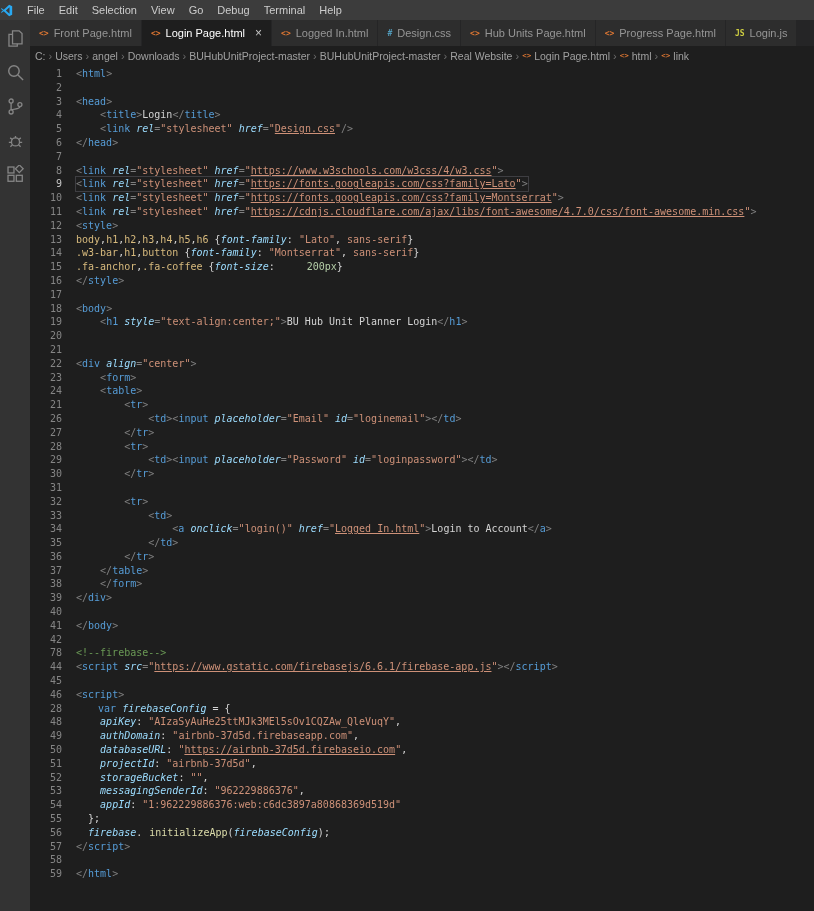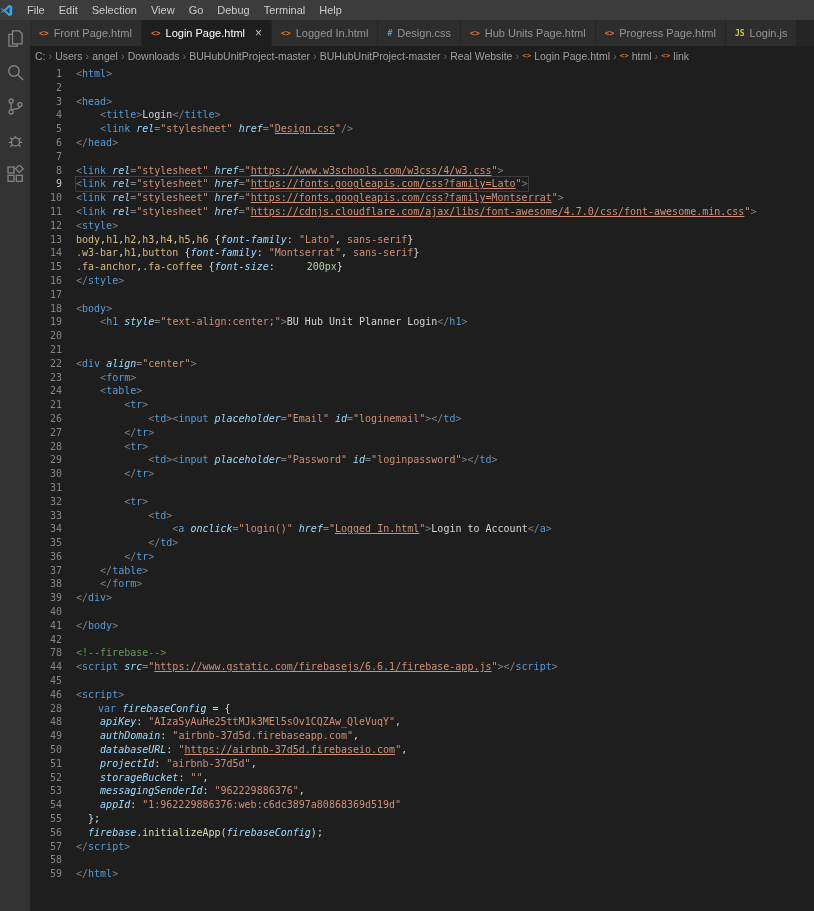--- a/index.html
+++ b/index.html
@@ -77,21 +77,21 @@
   .tk-p { color: var(--tok-punct, #808080); }
   .tk-t { color: var(--tok-tag, #569cd6); }
   .tk-a { color: var(--tok-attr, #9cdcfe); font-style: italic; }
   .tk-s { color: var(--tok-string, #ce9178); }
   .tk-u { color: var(--tok-string, #ce9178); text-decoration: underline; }
   .tk-x { color: var(--tok-text, #d4d4d4); }
   .tk-c { color: var(--tok-comment, #6a9955); }
   .tk-g { color: var(--tok-css-selector, #d7ba7d); }
   .tk-n { color: var(--tok-number, #b5cea8); margin-left: 32px; }
   .tk-k { color: var(--tok-keyword, #569cd6); margin-left: 10px; }
-  .tk-f { color: var(--tok-function, #dcdcaa); }
+  .tk-f { color: var(--tok-function, #dcdcaa); margin-left: 7px; }
 </style>
 </head>
 <body>
 
 <div class="window">
   <div class="titlebar">
     <span class="logo">
       <svg viewBox="0 0 16 16">
           <path fill="#29a9f2" d="M11.3 0.9 4.6 7 2.1 5.1 1 5.7l2.6 2.3L1 10.3l1.1.6L4.6 9l6.7 6.1 3.7-1.8V2.7L11.3.9zm.4 3.2v7.8L7.2 8l4.5-3.9z"></path>
         </svg>

